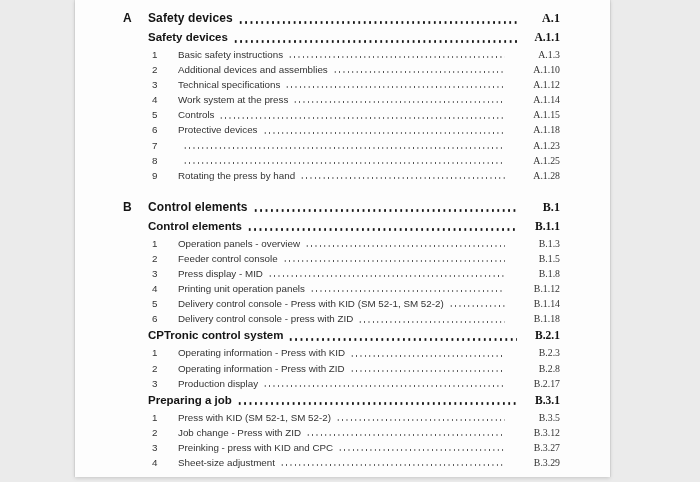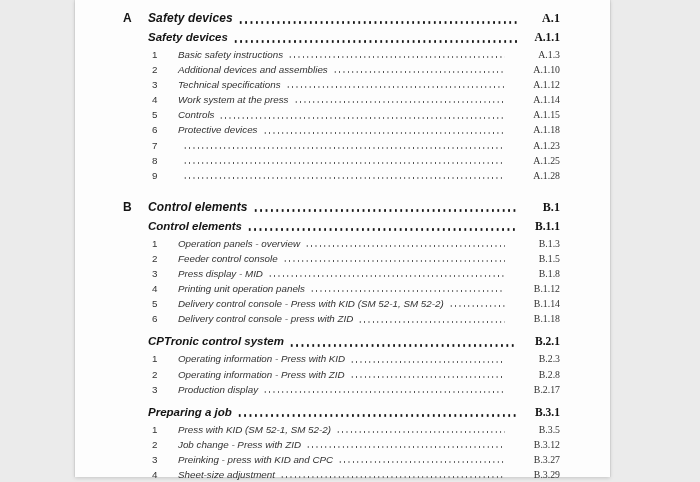--- a/index.html
+++ b/index.html
@@ -38,30 +38,30 @@
   .gap { margin-top: 14px; }
   .letter { width: 25px; flex: none; }
   .group {
     padding-left: 73px;
     height: 19px;
     line-height: 19px;
     font-weight: bold;
     font-size: 11.5px;
     color: #141414;
   }
-  .subgap { margin-top: 6px; }
+  .subgap { margin-top: 0; }
   .item {
     padding-left: 77px;
     height: 15.1px;
     line-height: 15.1px;
     font-size: 9.8px;
     color: #333333;
   }
   .itemnum { width: 26px; flex: none; }
-  .title { flex: none; white-space: nowrap; font-style: italic; }
+  .title { flex: none; white-space: nowrap; }
   .leader {
     flex: 1 1 auto;
     align-self: stretch;
     margin-left: 5px;
     background-repeat: repeat-x;
   }
   .leader-bold {
     background-image: radial-gradient(circle, #161616 1.05px, rgba(0,0,0,0) 1.35px);
     background-size: 5.4px 3px;
     background-position: left 0px bottom 4.5px;
@@ -133,20 +133,21 @@
           <span class="leader leader-thin"></span>
           <span class="pageno pageno-item">A.1.23</span>
         </div>
         <div class="row item">
           <span class="itemnum">8</span>
           <span class="leader leader-thin"></span>
           <span class="pageno pageno-item">A.1.25</span>
         </div>
         <div class="row item">
           <span class="itemnum">9</span>
+          <span class="title">Rotating the press by hand</span>
           <span class="leader leader-thin"></span>
           <span class="pageno pageno-item">A.1.28</span>
         </div>
         <div class="row section gap">
           <span class="letter">B</span>
           <span class="title">Control elements</span>
           <span class="leader leader-bold"></span>
           <span class="pageno pageno-bold">B.1</span>
         </div>
         <div class="row group">

